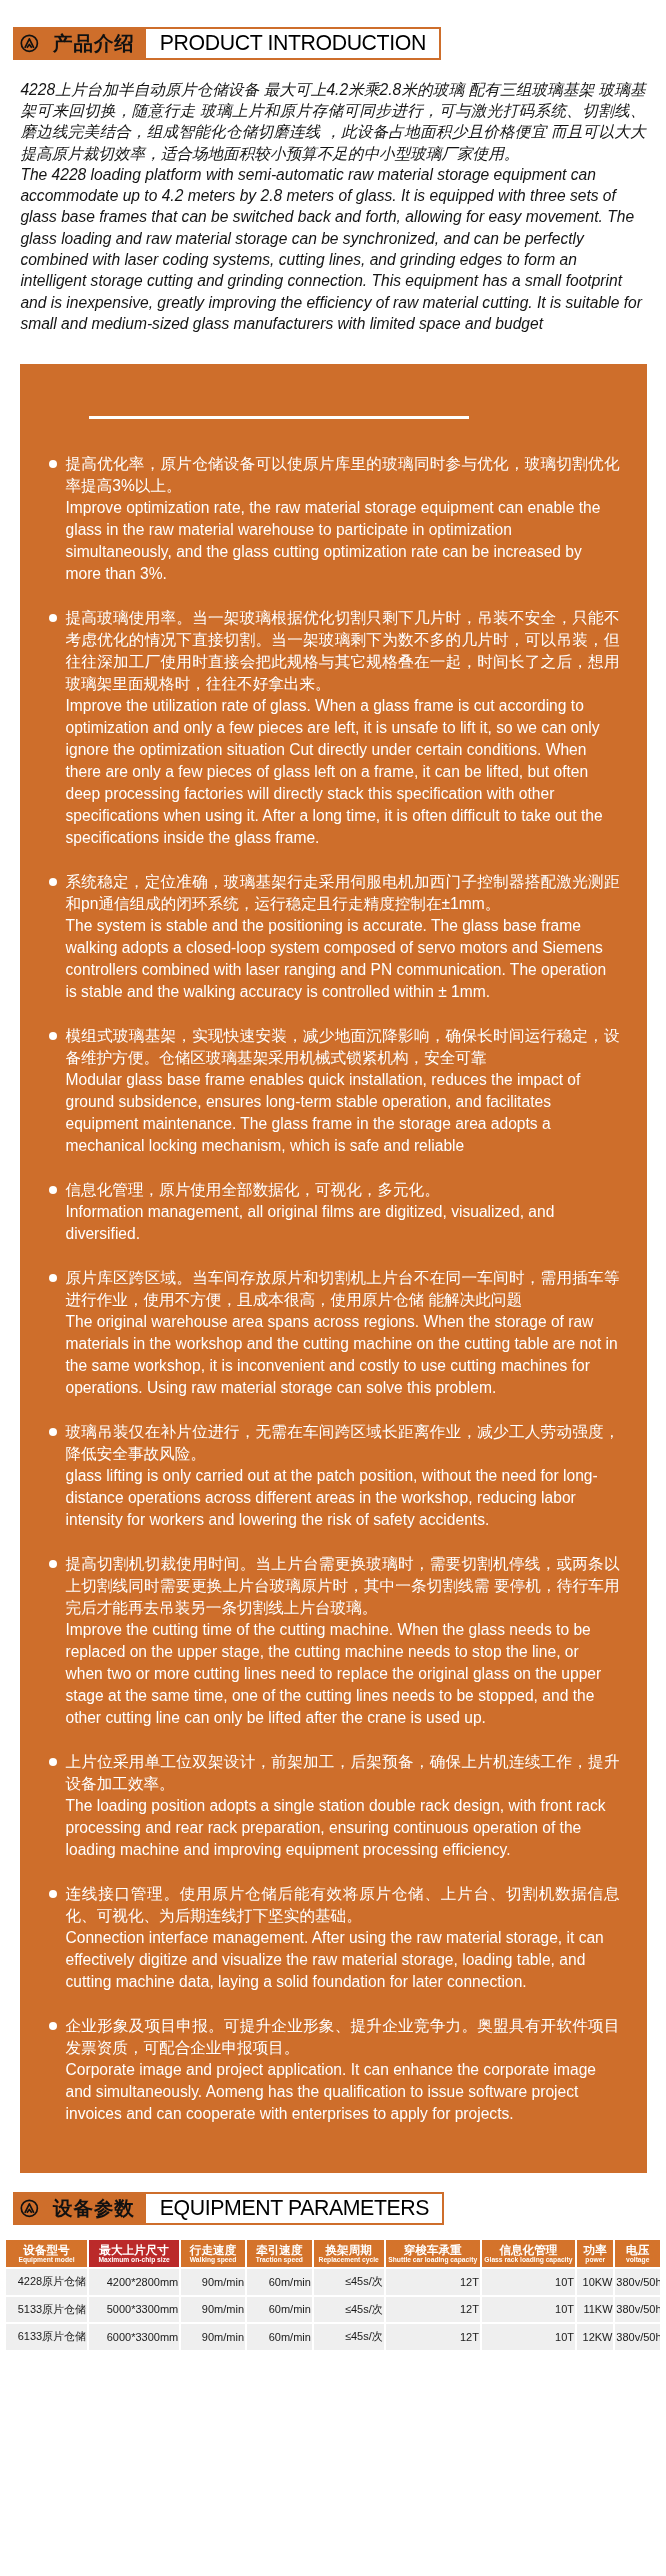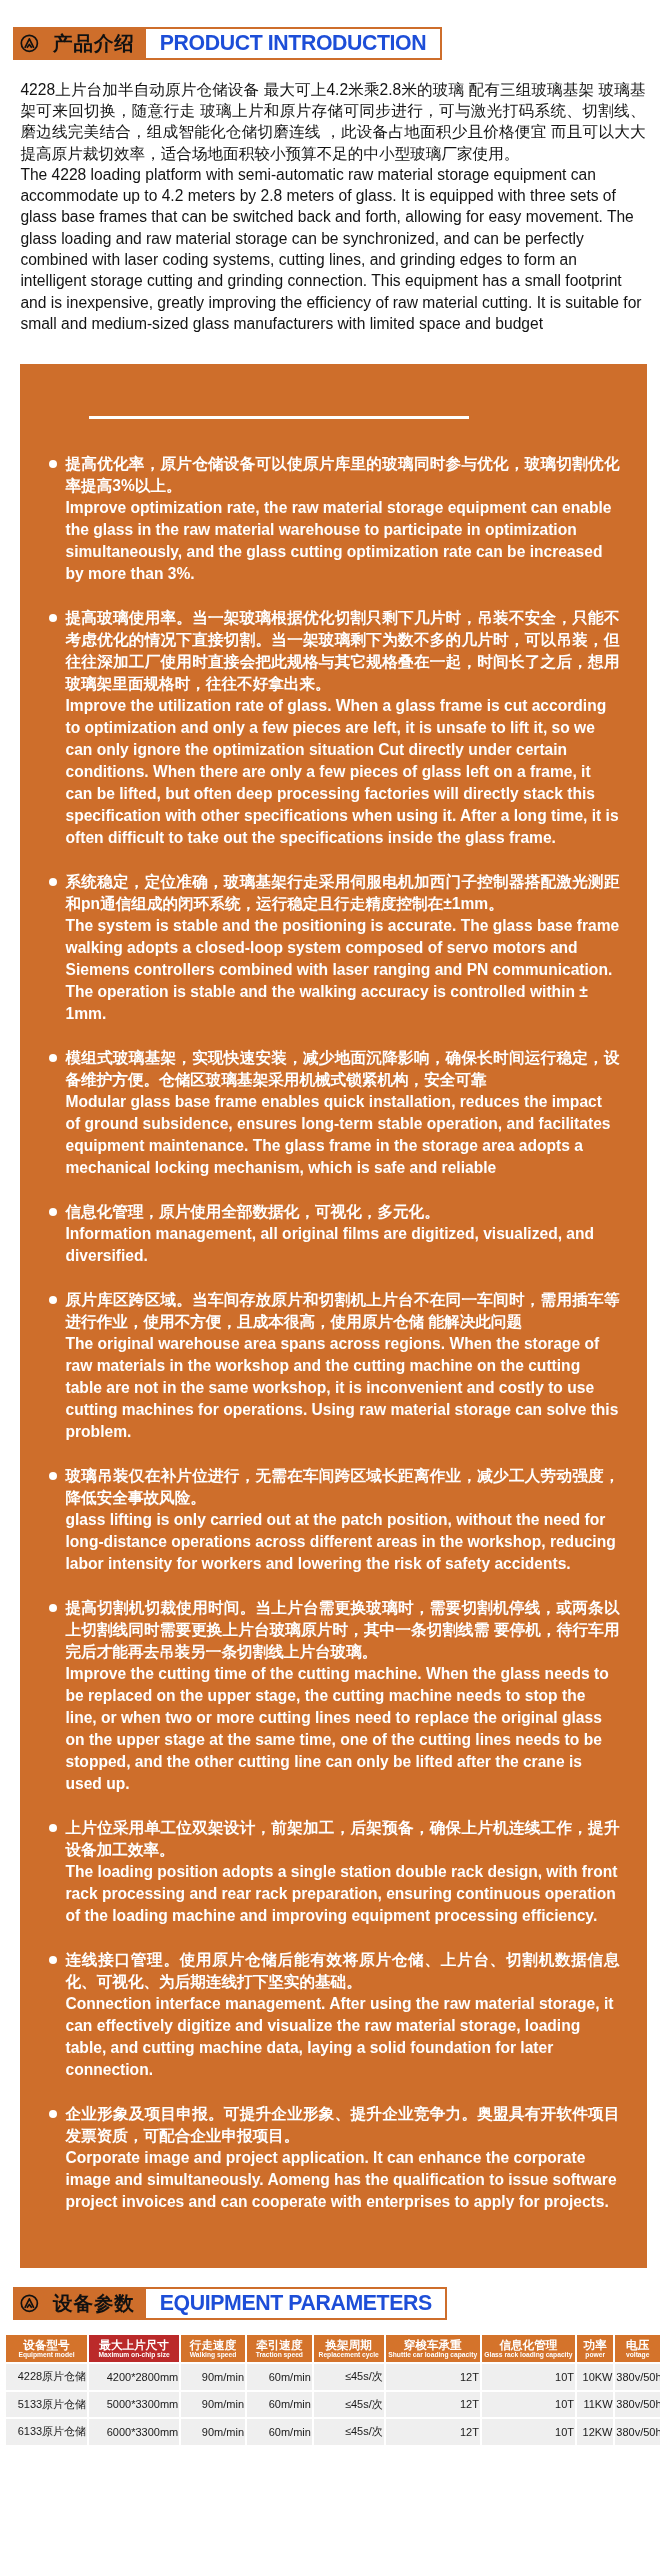--- a/index.html
+++ b/index.html
@@ -22,39 +22,39 @@
     display:flex;align-items:center;gap:14px;
     padding:0 9.8px 0 7.1px;
   }
   .badge .cn{font-size:19.5px;font-weight:700;color:#111;letter-spacing:0.9px;}
   .logo-icon{display:inline-flex;}
   .enbox{
     border:2.7px solid var(--orange);
     background:#fff;
     display:flex;align-items:center;
     padding:0 13.3px;
-    font-size:21.3px;font-weight:700;color:#1d4ed8;
+    font-size:21.3px;font-weight:400;color:#000000;
     letter-spacing:-0.4px;white-space:nowrap;
   }
   
-  .intro{padding:18.7px 20.4px 0 20.4px;}
+  .intro{padding:18.7px 20.4px 0 20.4px;font-style:italic;}
   .intro p{font-size:15.6px;line-height:21.3px;color:var(--ink);}
   .intro .cn-p{text-align:justify;}
   
   .features{
     margin:30px 19.5px 0 19.5px;
     background:var(--orange);
     color:#fff;
     padding:40px 27px 44px 29px;
   }
   .features-title-row{display:flex;align-items:center;gap:11.6px;}
   .features-title{font-size:25px;font-weight:700;letter-spacing:0.4px;}
   .title-underline{height:2.7px;background:#fff;width:380px;margin:11.6px 0 34px 40px;}
-  .feature{display:flex;margin-bottom:22px;font-weight:bold;}
-  .feature:last-child{margin-bottom:11px;}
+  .feature{display:flex;margin-bottom:22px;}
+  .feature:last-child{margin-bottom:4px;}
   .dot{width:8px;height:8px;border-radius:50%;background:#fff;flex:none;margin:7.1px 9px 0 0;}
   .ftext{flex:1;}
   .fcn,.fen{font-size:15.6px;line-height:22px;}
   .fcn{text-align:justify;}
   
   .ptable{
     border-collapse:separate;border-spacing:2.7px;
     width:658px;margin:13.3px auto 7.1px auto;
     table-layout:fixed;
   }

